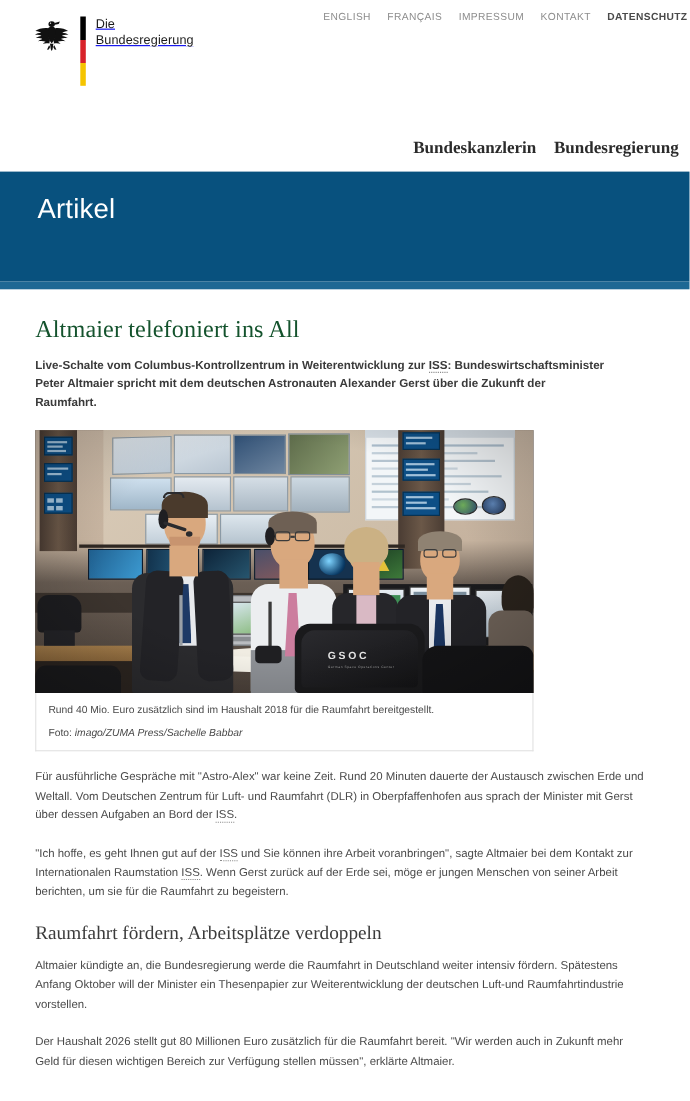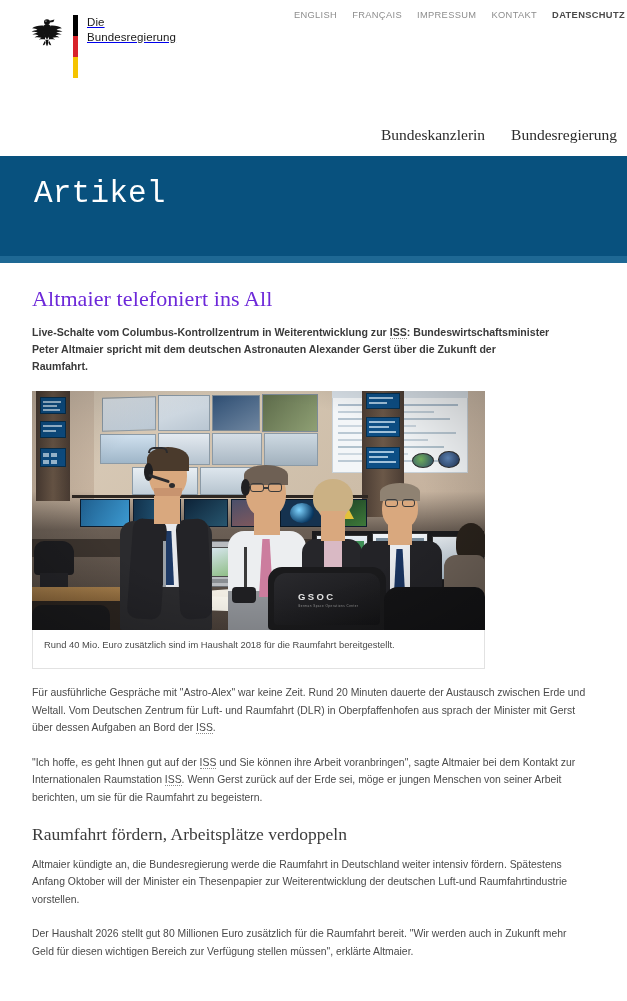--- a/index.html
+++ b/index.html
@@ -50,39 +50,39 @@
     font-size: 11.5px;
     line-height: 14.5px;
     color: #1a1a1a;
     padding-top: 1px;
     letter-spacing: 0.1px;
   }
 
   
   .main-nav {
     position: absolute; right: 10px; top: 126px;
-    display: flex; gap: 26px; align-items: baseline;
+    display: flex; gap: 16px; align-items: baseline; font-weight: bold;
   }
   .main-nav a {
     font-family: "Liberation Serif", serif;
     font-size: 15.5px;
     color: #2b2b2b;
     text-decoration: none;
     white-space: nowrap;
   }
 
   
   .banner {
     position: absolute; left: 0; top: 156px; width: 627px; height: 100px;
     background: #08517e;
   }
   .banner-title {
     position: absolute; left: 34px; top: 20px;
-    font-family: Liberation Mono, monospace;
-    font-size: 31px;
+    font-family: Liberation Sans, sans-serif;
+    font-size: 25px;
     color: #ffffff;
     letter-spacing: 0.2px;
   }
   .banner-underline {
     position: absolute; left: 0; top: 256px; width: 627px; height: 7px;
     background: #1e6894;
   }
 
   
   .content { position: absolute; left: 32px; top: 286px; width: 563px; }
@@ -92,21 +92,21 @@
     font-weight: bold;
     letter-spacing: 0.5px;
     color: #b5185e;
     text-transform: uppercase;
     margin: 0 0 9px 0;
   }
   .headline {
     font-family: "Liberation Serif", serif;
     font-weight: normal;
     font-size: 22px;
-    color: #6d28d9;
+    color: #14532d;
     margin: 0 0 12px 0;
     letter-spacing: 0.1px;
   }
   .lead {
     font-size: 10.6px;
     font-weight: bold;
     line-height: 17px;
     color: #3a3a3a;
     margin: 0 0 16px 0;
     max-width: 518px;
@@ -388,20 +388,21 @@
         <span class="gsoc-sub" style="left:266px;top:213px;">German Space Operations Center</span>
 
         <div class="ph" style="left:352px;top:196px;width:101px;height:43px;background:#141416;border-radius:14px 10px 0 0;"></div>
         <div class="ph" style="left:0;top:214px;width:78px;height:25px;background:#1a1a1c;border-radius:10px 10px 0 0;"></div>
 
         <div class="ph" style="left:0;top:0;width:100%;height:100%;background:radial-gradient(ellipse at 50% 45%,rgba(0,0,0,0) 52%,rgba(0,0,0,.26) 100%);"></div>
       </div>
 
       <figcaption class="caption-box">
         <p class="caption-text">Rund 40 Mio. Euro zusätzlich sind im Haushalt 2018 für die Raumfahrt bereitgestellt.</p>
+        <p class="caption-credit"><span>Foto: </span><i>imago/ZUMA Press/Sachelle Babbar</i></p>
       </figcaption>
     </figure>
 
     <div class="body-text">
       <p><span>Für ausführliche Gespräche mit "Astro-Alex" war keine Zeit. Rund 20 Minuten dauerte der Austausch zwischen Erde und Weltall. Vom Deutschen Zentrum für Luft- und Raumfahrt (DLR) in Oberpfaffenhofen aus sprach der Minister mit Gerst über dessen Aufgaben an Bord der </span><abbr>ISS</abbr><span>.</span></p>
 
       <p><span>"Ich hoffe, es geht Ihnen gut auf der </span><abbr>ISS</abbr><span> und Sie können ihre Arbeit voranbringen", sagte Altmaier bei dem Kontakt zur Internationalen Raumstation </span><abbr>ISS</abbr><span>. Wenn Gerst zurück auf der Erde sei, möge er jungen Menschen von seiner Arbeit berichten, um sie für die Raumfahrt zu begeistern.</span></p>
 
       <h2 class="subhead">Raumfahrt fördern, Arbeitsplätze verdoppeln</h2>
 

